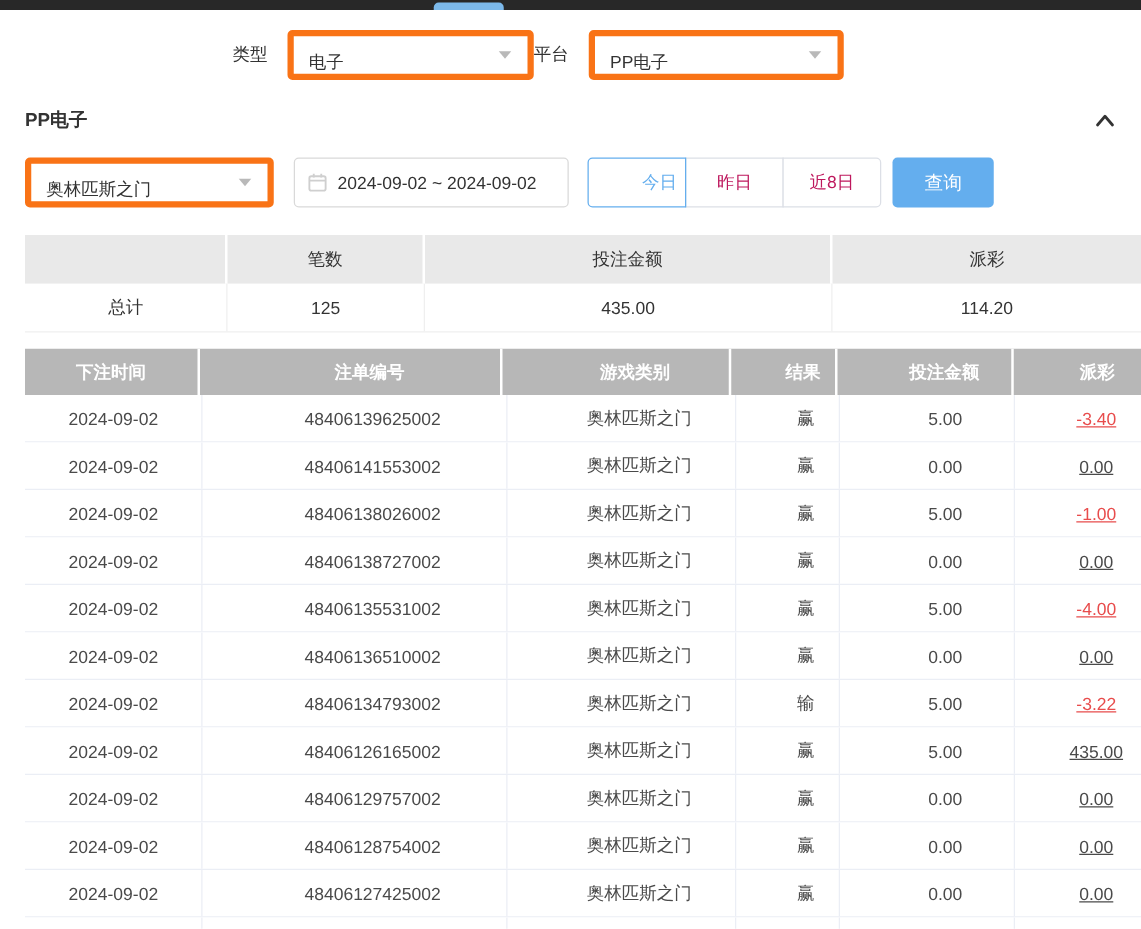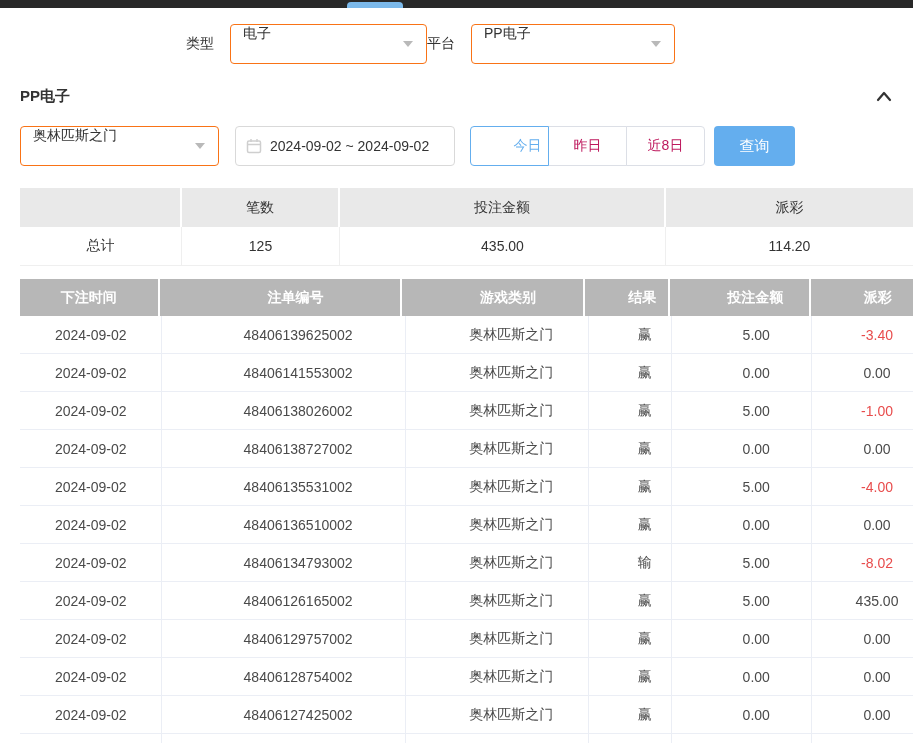--- a/index.html
+++ b/index.html
@@ -15,22 +15,22 @@
   .topbar .tab-indicator {
     position: absolute; left: 347px; top: 2px; width: 56px; height: 6px;
     background: var(--accent-light, #7cb9ea); border-radius: 4px 4px 0 0;
   }
 
   
   .filter-row { display: flex; align-items: center; height: 40px; margin: 16px 0 0 186px; }
   .filter-label { font-size: 14px; color: #333; margin-right: 16px; white-space: nowrap; }
   .filter-label.second { }
   .select-box {
-    position: relative; height: 40px; border: 1px solid #f97316; border-radius: 4px;
-    background: #fff; display: flex; align-items: flex-start;
+    position: relative; height: 40px; border: 5px solid #f97316; border-radius: 4px;
+    background: #fff; display: flex; align-items: flex-end;
     padding: 0 32px 0 12px; font-size: 14px; color: #333; cursor: pointer;
   }
   .select-box.type-select { width: 197px; }
   .select-box.platform-select { width: 204px; }
   .select-box.game-select { width: 199px; }
   .caret-down {
     position: absolute; right: 13px; top: 50%; transform: translateY(-50%);
     width: 0; height: 0; border-left: 5px solid transparent;
     border-right: 5px solid transparent; border-top: 6px solid #b9b9b9;
   }
@@ -74,21 +74,21 @@
   .summary-table .cell { display: flex; align-items: center; justify-content: center; }
   .sc0 { width: 162px; } .sc1 { width: 158px; } .sc2 { width: 326px; } .sc3 { width: 247px; }
 
   
   .bet-table { margin: 13px 0 0 20px; width: 893px; font-size: 14px; }
   .bt-header { display: flex; background: #b7b7b7; height: 37px; color: #fff; font-weight: bold; gap: 32px; }
   .bt-header .cell { border-right: 2px solid #fff; }
   .bt-header .cell:last-child { border-right: none; }
   .bt-row { display: flex; background: #fff; height: 38px; border-bottom: 1px solid #ebeef5; color: #4a4a4a; gap: 29px; }
   .bt-row .cell { border-right: 1px solid #ebeef5; }
-  .bt-row .cell:last-child { border-right: none; }
+  .bt-row .cell:last-child { border-right: none; text-decoration: underline; }
   .bet-table .cell { display: flex; align-items: center; justify-content: center; overflow: hidden; white-space: nowrap; }
   .bc0 { width: 170px; } .bc1 { width: 256px; } .bc2 { width: 184px; }
   .bc3 { width: 65px; } .bc4 { width: 132px; } .bc5 { width: 86px; }
   .neg { color: var(--negative, #e84c4c); }
 </style>
 </head>
 <body>
 
 <div class="topbar">
   <div class="tab-indicator"></div>
@@ -208,21 +208,21 @@
         <div class="cell bc3">赢</div>
         <div class="cell bc4">0.00</div>
         <div class="cell bc5">0.00</div>
       </div>
       <div class="bt-row">
         <div class="cell bc0">2024-09-02</div>
         <div class="cell bc1">48406134793002</div>
         <div class="cell bc2">奥林匹斯之门</div>
         <div class="cell bc3">输</div>
         <div class="cell bc4">5.00</div>
-        <div class="cell bc5 neg">-8.02</div>
+        <div class="cell bc5 neg">-3.22</div>
       </div>
       <div class="bt-row">
         <div class="cell bc0">2024-09-02</div>
         <div class="cell bc1">48406126165002</div>
         <div class="cell bc2">奥林匹斯之门</div>
         <div class="cell bc3">赢</div>
         <div class="cell bc4">5.00</div>
         <div class="cell bc5">435.00</div>
       </div>
       <div class="bt-row">

